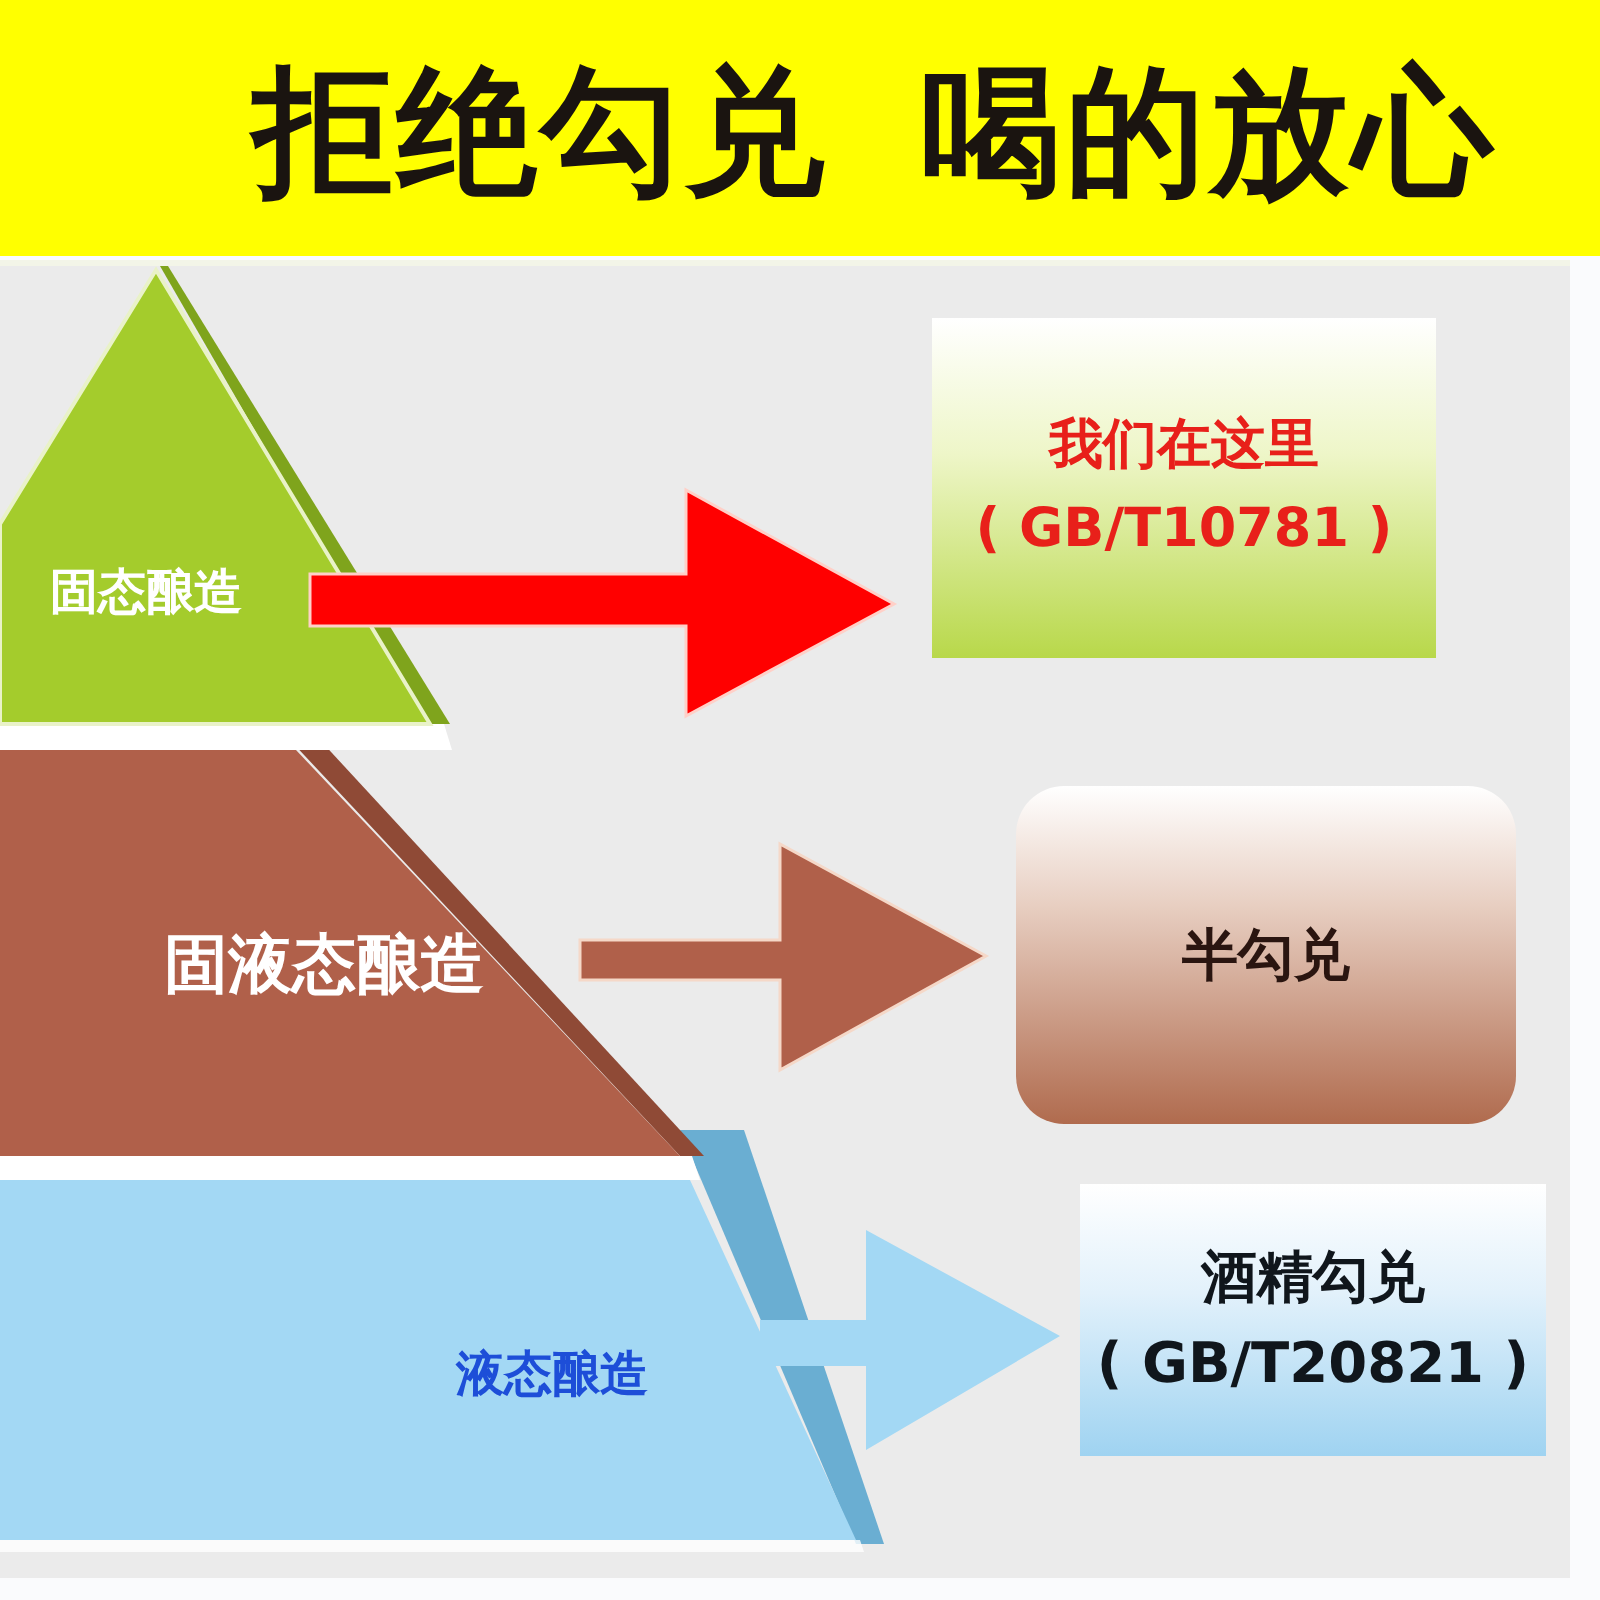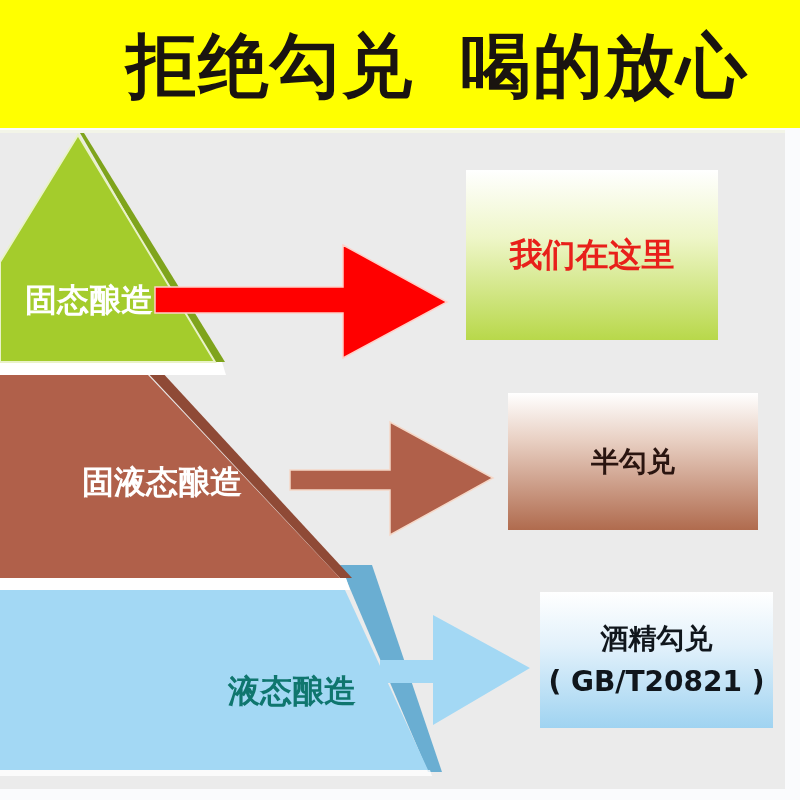--- a/index.html
+++ b/index.html
@@ -1,25 +1,25 @@
 <!DOCTYPE html>
 <html><head>
 <meta charset="utf-8">
 <style>
   html, body { margin:0; padding:0; }
   body { width:800px; height:800px; position:relative; overflow:hidden; background:#fafbfd; font-family:"DejaVu Sans", "Liberation Sans", sans-serif; }
   .header { position:absolute; left:0; top:0; width:785px; height:128px; background:#ffff00; display:flex; align-items:center; justify-content:center;padding-left:45px; }
   .header-title { font-size:70px; font-weight:bold; color:#1a1410; letter-spacing:2px; word-spacing:20px; line-height:1; margin-top:4px; }
   .panel { position:absolute; left:0; top:130px; width:785px; height:656px; background:#ebebeb; border-top:3px solid #f3f5e8; }
   svg.art { position:absolute; left:0; top:0; }
-  .tier-label { position:absolute; color:#fff; font-weight:bold; font-size:32px; white-space:nowrap; line-height:1; }
+  .tier-label { position:absolute; color:#fff; font-weight:bold; font-size:24px; white-space:nowrap; line-height:1; }
   .box { position:absolute; display:flex; flex-direction:column; align-items:center; justify-content:center; font-weight:bold; box-sizing:border-box; }
   .box .line { line-height:1.55; white-space:nowrap; }
-  .box-green { left:466px; top:170px; width:252px; height:170px; background:linear-gradient(#ffffff 0%, #eef6c8 40%, #b8d84a 100%); color:#e8201a; font-size:33px; }
-  .box-brown { left:508px; top:393px; width:250px; height:137px; background:linear-gradient(#ffffff 0%, #e8cfc2 35%, #b06b4e 100%); color:#2a1510; font-size:28px; }
+  .box-green { left:466px; top:159px; width:252px; height:170px; background:linear-gradient(#ffffff 0%, #eef6c8 40%, #b8d84a 100%); color:#e8201a; font-size:27px; }
+  .box-brown { left:508px; top:393px; width:250px; height:169px; background:linear-gradient(#ffffff 0%, #e8cfc2 35%, #b06b4e 100%); color:#2a1510; font-size:28px;border-radius:24px; }
   .box-blue { left:540px; top:592px; width:233px; height:136px; background:linear-gradient(#ffffff 0%, #e2f1fb 40%, #9fd3f1 100%); color:#10161c; font-size:28px; }
 </style>
 </head>
 <body>
 
 <div class="header">
   <div class="header-title">拒绝勾兑 喝的放心</div>
 </div>
 
 <div class="panel"></div>
@@ -52,24 +52,25 @@
     <polygon points="290,470 390,470 390,422 493,478 390,535 390,490 290,490" fill="#b0604a" stroke="#f5d8c8" stroke-width="1.5"></polygon>
   </g>
 
   <g>
     <polygon points="380,660 433,660 433,615 530,668 433,725 433,683 380,683" fill="#a3d8f4"></polygon>
   </g>
 </svg>
 
 <div class="tier-label" style="left:25px; top:284px;">固态酿造</div>
 <div class="tier-label" style="left:82px; top:466px; font-size:32px;">固液态酿造</div>
-<div class="tier-label" style="left:228px; top:675px; color:#0f766e;">液态酿造</div>
+<div class="tier-label" style="left:228px; top:675px; color:#1d4ed8;">液态酿造</div>
 
 <div class="box box-green">
   <div class="line">我们在这里</div>
+  <div class="line">( GB/T10781 )</div>
 </div>
 
 <div class="box box-brown">
   <div class="line">半勾兑</div>
 </div>
 
 <div class="box box-blue">
   <div class="line">酒精勾兑</div>
   <div class="line">( GB/T20821 )</div>
 </div>

